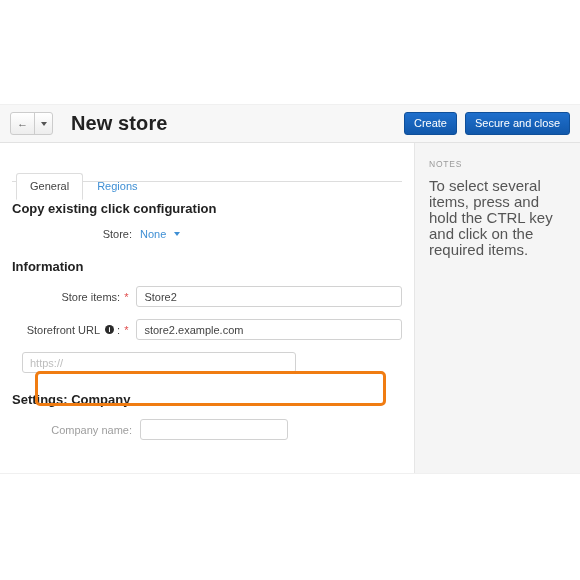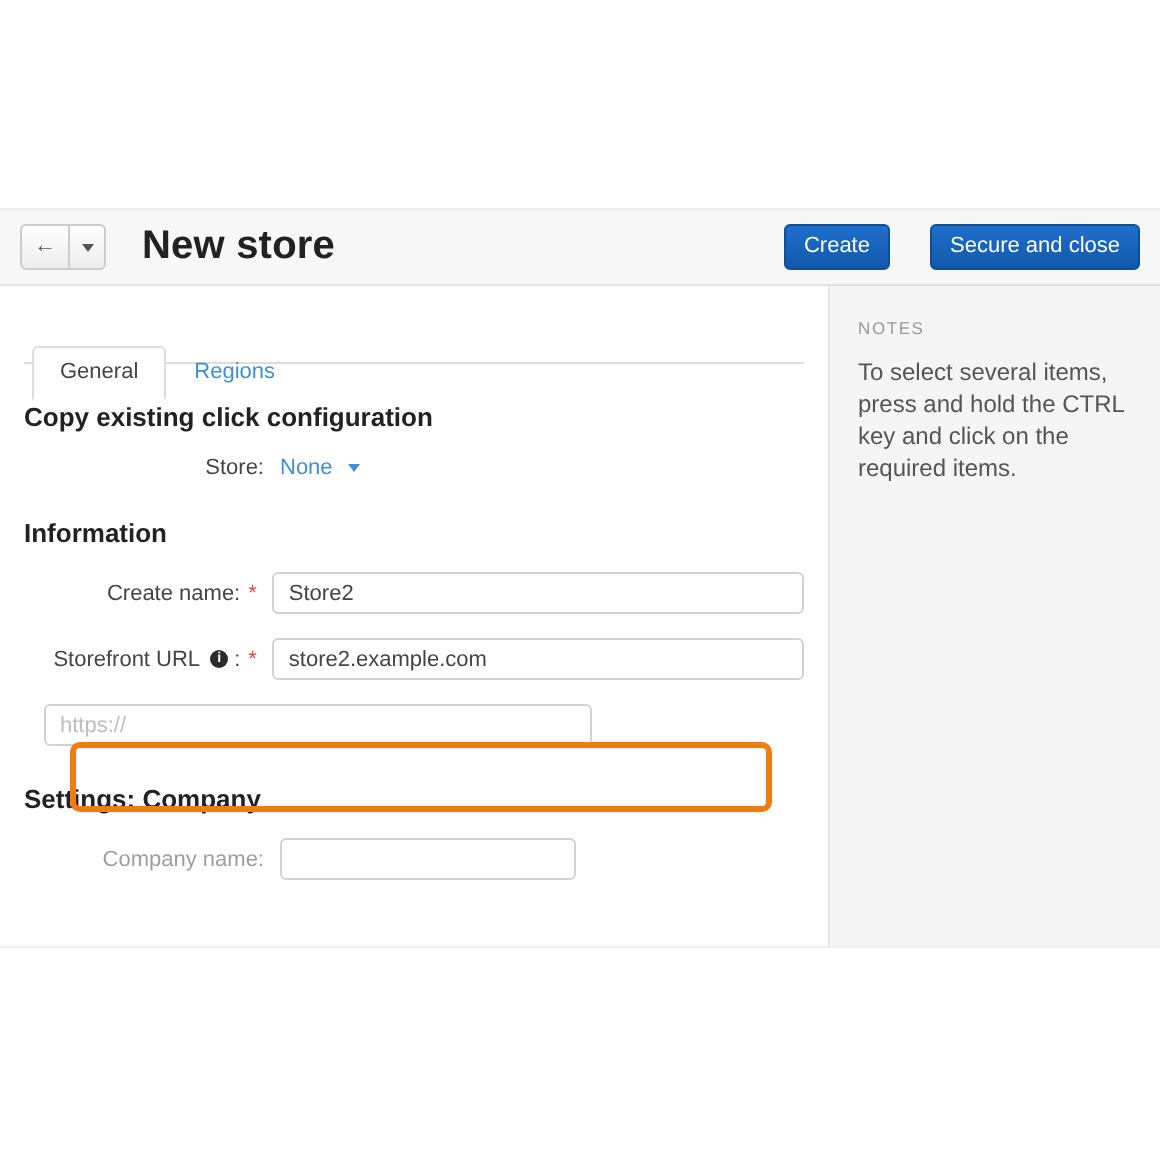--- a/index.html
+++ b/index.html
@@ -75,21 +75,21 @@
   .page-title {
     margin-left: 18px;
     font-size: 20px;
     font-weight: bold;
     color: #222222;
     letter-spacing: 0.1px;
   }
   .header-actions {
     margin-left: auto;
     display: flex;
-    gap: 20px;
+    gap: 8px;
   }
   .btn-primary {
     background: #1566c0;
     background: linear-gradient(#1f6fcc, #1158ab);
     border: 1px solid #0f4f99;
     border-radius: 3px;
     color: #ffffff;
     font-size: 11px;
     padding: 4px 9px;
     cursor: pointer;
@@ -117,21 +117,21 @@
     padding: 16px 14px 0 14px;
   }
   .notes-title {
     font-size: 8.5px;
     letter-spacing: 0.8px;
     color: #9a9a9a;
     text-transform: uppercase;
     margin-bottom: 9px;
   }
   .notes-text {
-    font-size: 12px;
+    font-size: 15px;
     line-height: 16px;
     color: #555555;
   }
 
   
   .tabs {
     display: flex;
     align-items: flex-end;
     height: 29px;
     margin: 9px 12px 0 12px;
@@ -291,21 +291,21 @@
           <div class="dropdown-link">
             <span>None</span>
             <span class="caret-glyph"></span>
           </div>
         </div>
 
         <div class="section-title">Information</div>
 
         <div class="form-row">
           <div class="label">
-            <span>Create name:</span>
+            <span>Store items:</span>
             <span class="req">*</span>
           </div>
           <input class="txt w-wide" type="text" value="Store2" style="">
         </div>
 
         <div class="form-row">
           <div class="label">
             <span>Storefront URL</span>
             <span class="info-icon">i</span>
             <span>:</span>

